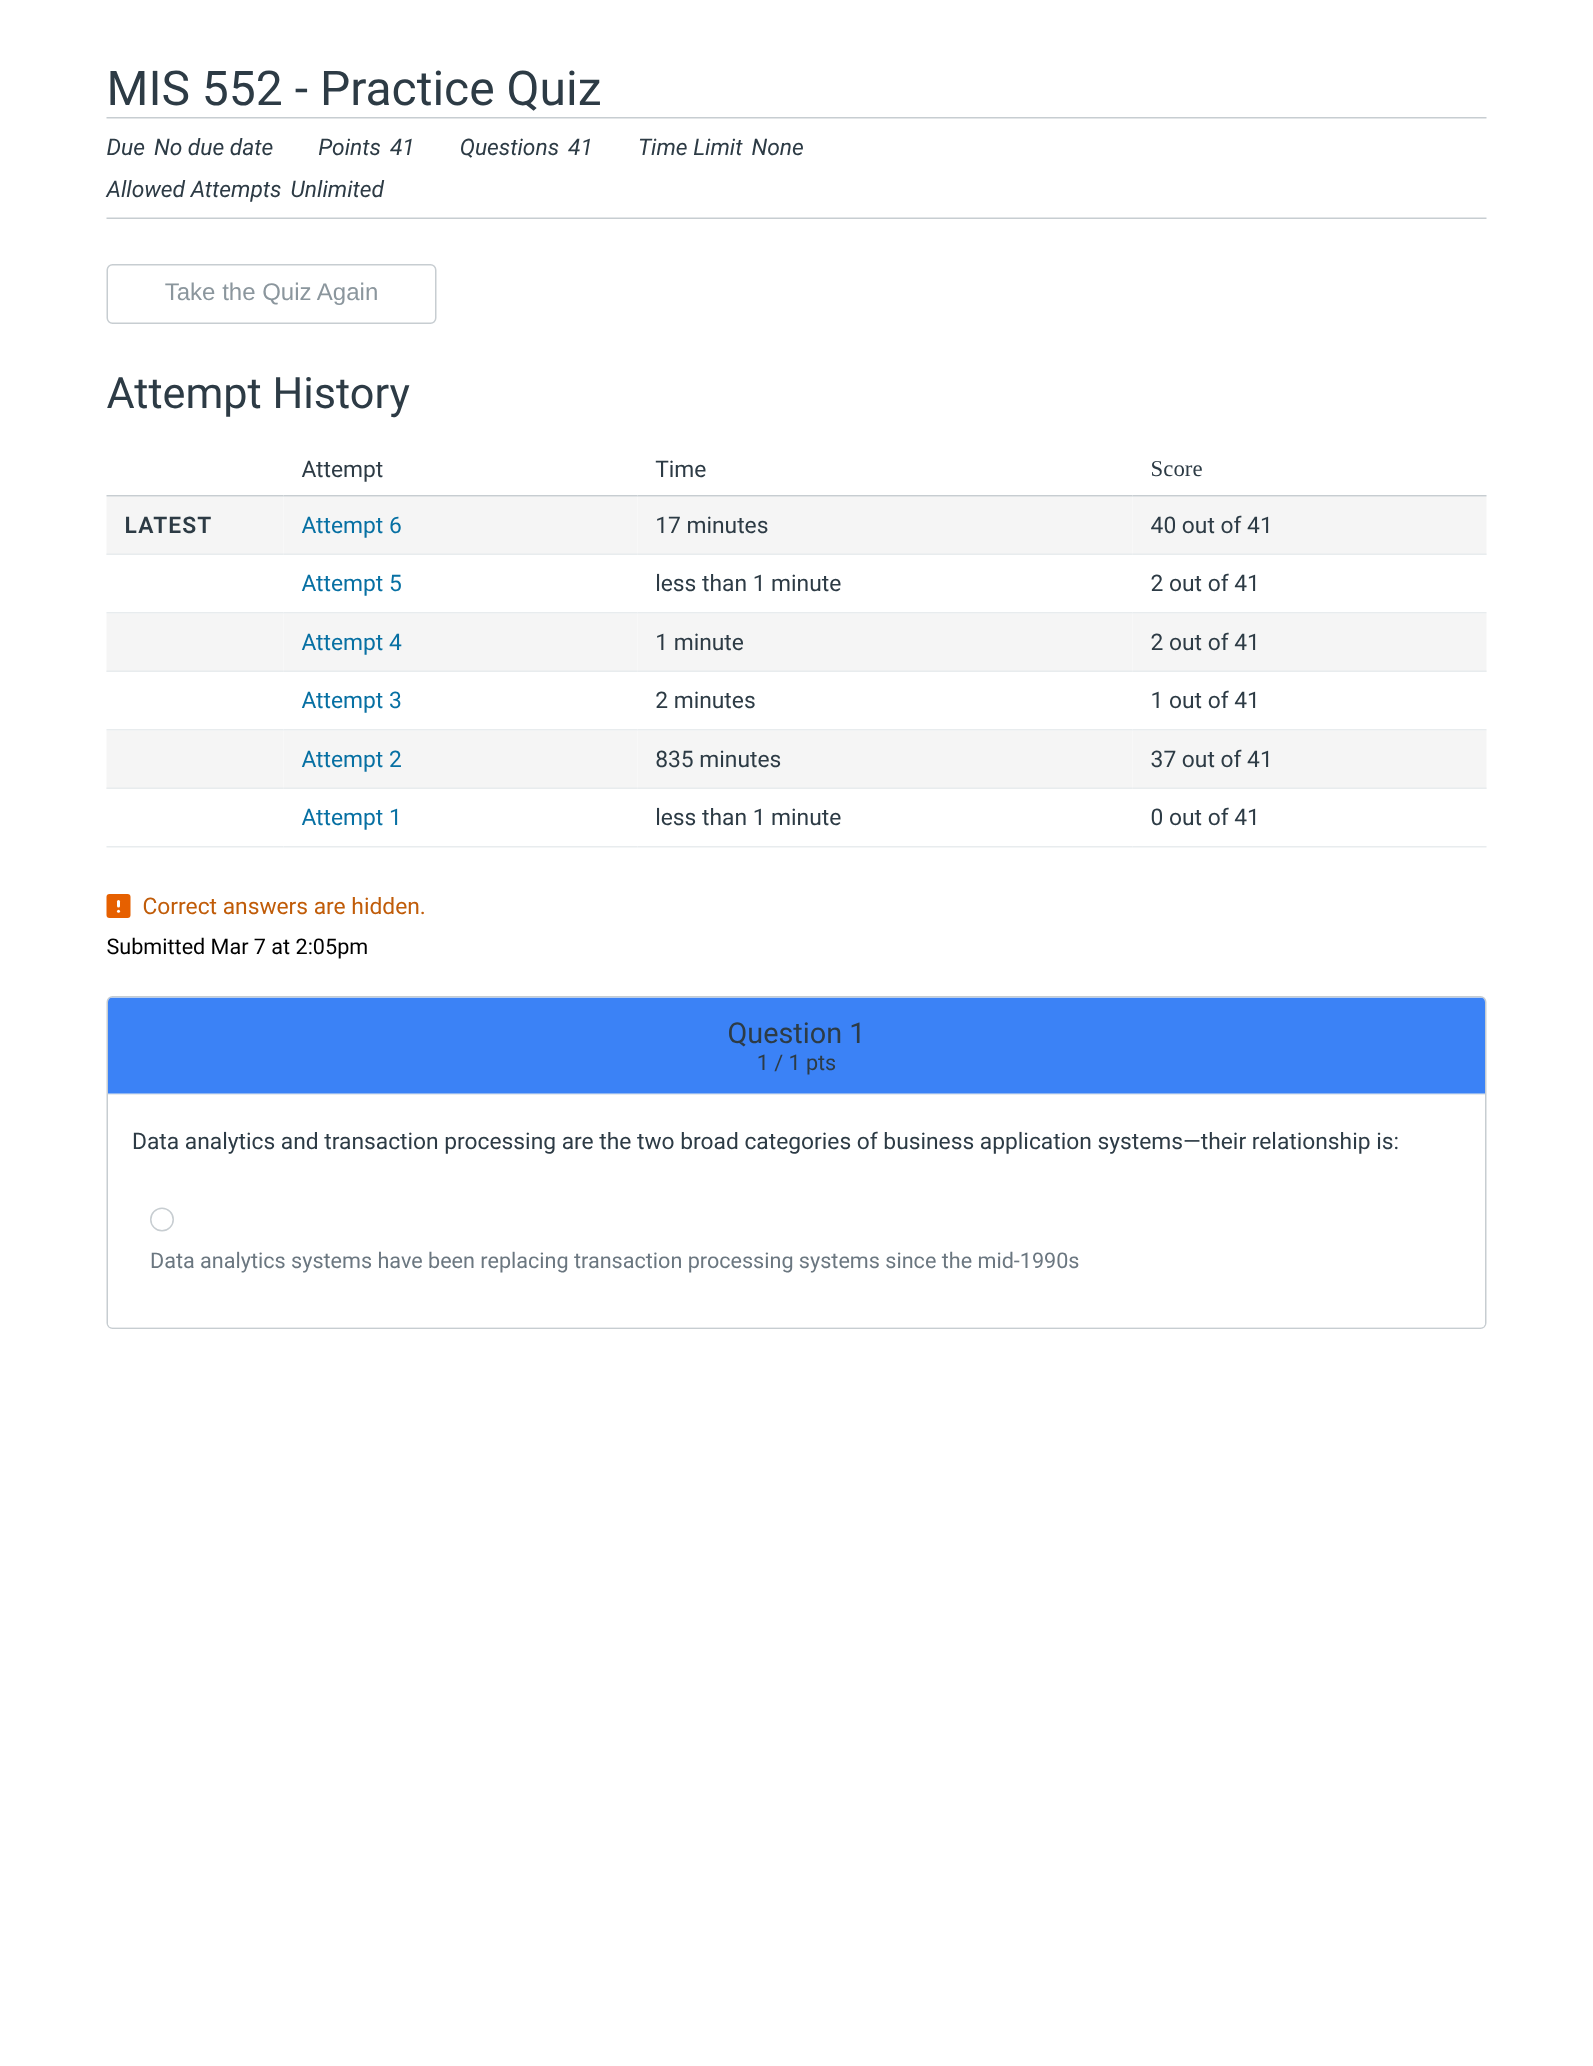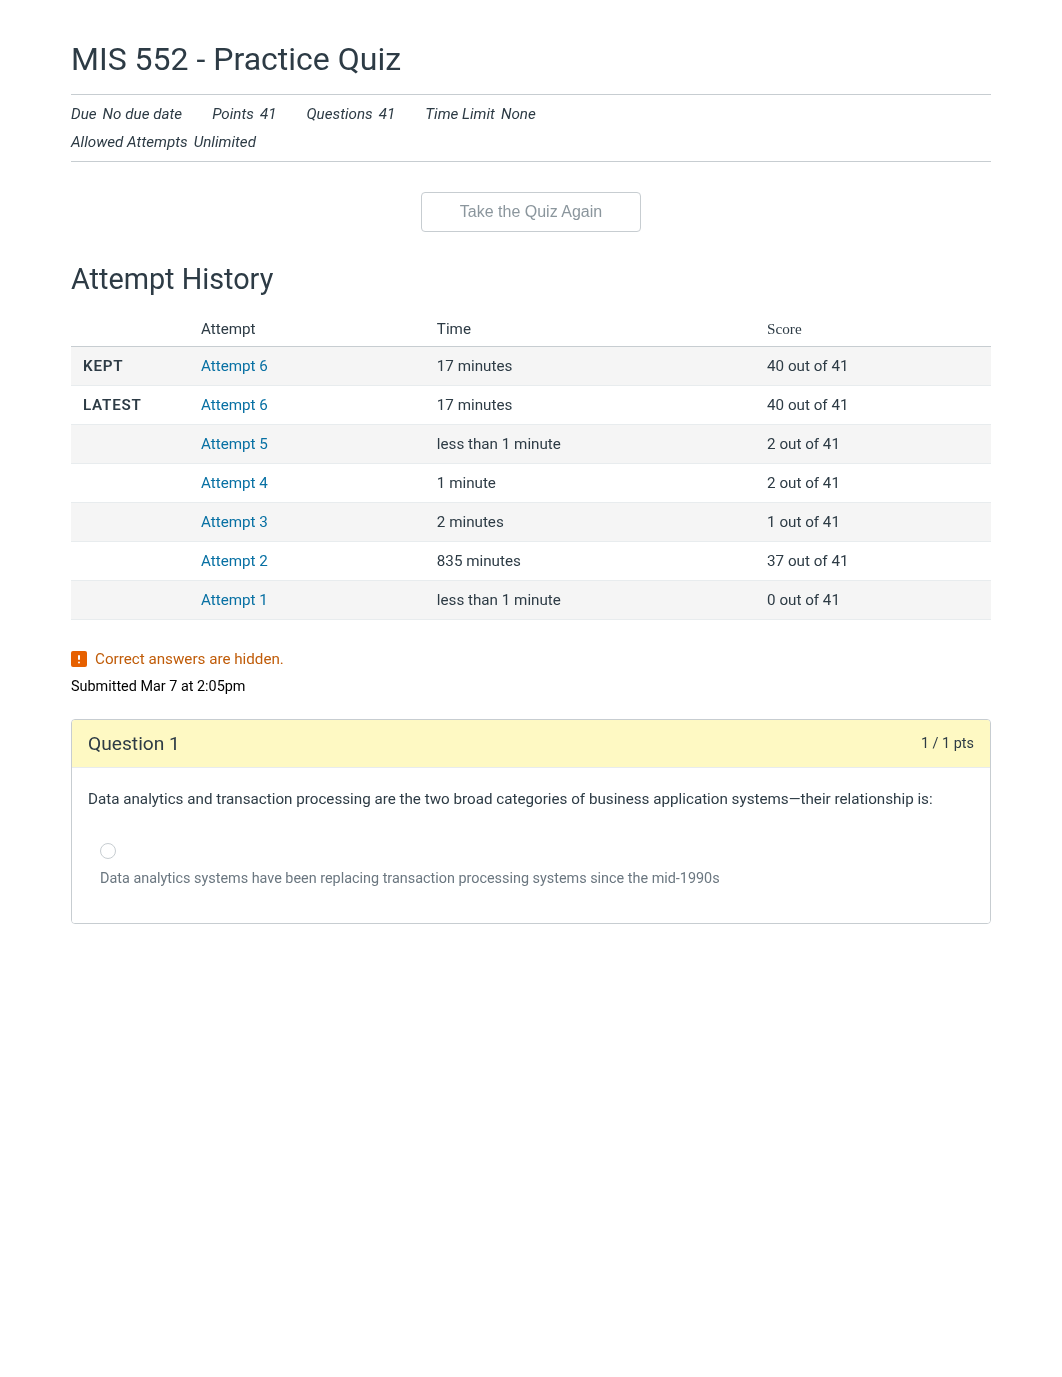--- a/index.html
+++ b/index.html
@@ -20,21 +20,20 @@
     .page-container {
       max-width: 960px;
       margin: 0 auto;
       padding: 40px 20px;
     }
 
     .quiz-title {
       font-size: 2rem;
       font-weight: 400;
       color: #2d3b45;
-      margin-bottom: 16px;
     }
 
     .quiz-meta-bar {
       border-top: 1px solid #c7cdd1;
       border-bottom: 1px solid #c7cdd1;
       padding: 10px 0;
       display: flex;
       flex-wrap: wrap;
       gap: 6px 0;
     }
@@ -58,21 +57,20 @@
       font-size: 0.95rem;
     }
 
     .meta-value {
       color: #2d3b45;
       font-size: 0.95rem;
     }
 
     .take-quiz-section {
       display: flex;
-      justify-content: center;
       margin: 30px 0;
     }
 
     .take-quiz-btn {
       border: 1px solid #c7cdd1;
       background: #fff;
       color: #8b969d;
       padding: 10px 30px;
       font-size: 1rem;
       border-radius: 4px;
@@ -167,25 +165,26 @@
 
     .question-card {
       border: 1px solid #c7cdd1;
       border-radius: 4px;
       margin: 0 0 20px 0;
       overflow: hidden;
     }
 
     .question-header {
       display: flex;
-      justify-content: space-between;
+      justify-content: center;
       align-items: center;
       padding: 12px 16px;
-      background: #fef9c3;
+      background: #3b82f6;
       border-bottom: 1px solid #e8ecee;
+      flex-direction: column;
     }
 
     .question-number {
       font-size: 1.2rem;
       font-weight: 400;
       color: #2d3b45;
     }
 
     .question-points {
       font-size: 0.9rem;
@@ -293,26 +292,20 @@
   <table class="attempt-table">
     <thead>
       <tr>
         <th class="col-kept-latest"></th>
         <th class="col-attempt">Attempt</th>
         <th class="col-time">Time</th>
         <th class="col-score">Score</th>
       </tr>
     </thead>
     <tbody id="attempts-tbody">
-    <tr>
-          <td class="badge-cell">KEPT</td>
-          <td><a class="attempt-link">Attempt 6</a></td>
-          <td>17 minutes</td>
-          <td>40 out of 41</td>
-        </tr>
         <tr>
           <td class="badge-cell">LATEST</td>
           <td><a class="attempt-link">Attempt 6</a></td>
           <td>17 minutes</td>
           <td>40 out of 41</td>
         </tr>
         <tr>
           <td class="badge-cell"></td>
           <td><a class="attempt-link">Attempt 5</a></td>
           <td>less than 1 minute</td>

